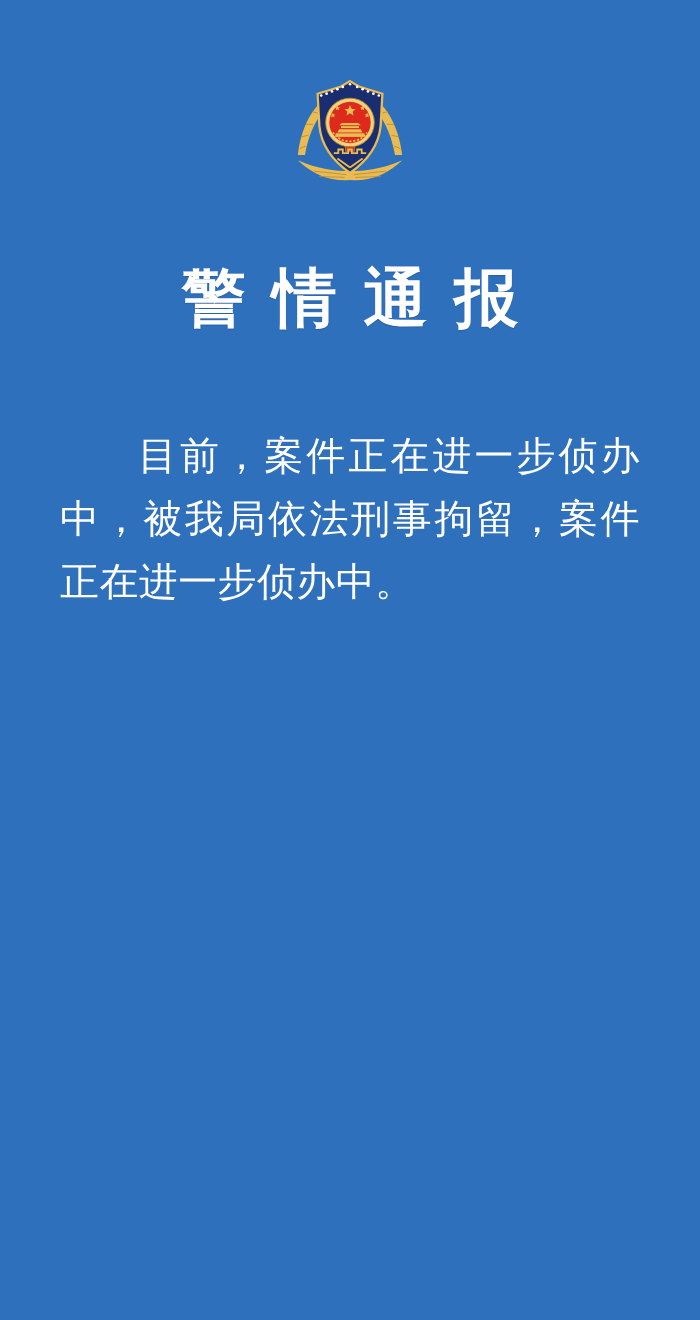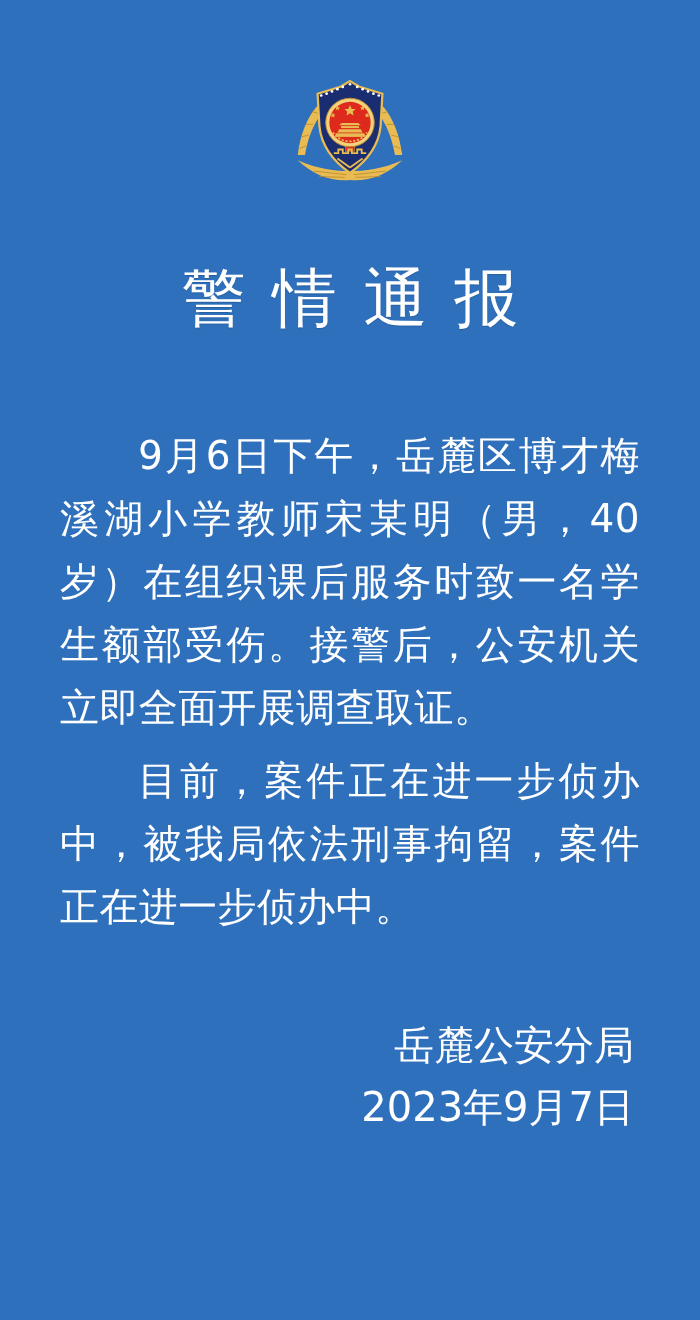--- a/index.html
+++ b/index.html
@@ -22,21 +22,21 @@
   .poster{width:700px;height:1320px;position:relative;}
   .emblem{
     width:126px;height:138px;
     margin:58px auto 0 auto;
     display:block;
   }
   .emblem svg{width:126px;height:138px;display:block;}
   .title{
     margin:70px 0 0 0;
     font-family:"DejaVu Serif",serif;
-    font-weight:normal;
+    font-weight:bold;
     font-size:64px;
     line-height:1;
     text-align:center;
     letter-spacing:0.42em;
     text-indent:0.42em;
     color:var(--text);
     text-shadow:0 1px 1px rgba(0,0,0,0.15);
   }
   .body-text{margin-top:94px;}
   .body-text p{
@@ -150,22 +150,17 @@
 
       <path d="M52,104 h5 v-4 h5 v4 h6 v-4 h4 v4 h6 v-4 h5 v4 h5" fill="none" stroke="var(--gold)" stroke-width="2"></path>
       <line x1="56" y1="110" x2="70" y2="120" stroke="var(--gold)" stroke-width="2"></line>
       <line x1="84" y1="110" x2="70" y2="120" stroke="var(--gold)" stroke-width="2"></line>
     </svg>
   </div>
 
   <h1 class="title">警情通报</h1>
 
   <div class="body-text">
-    <p>9月6日下午，岳麓区博才梅溪湖小学教师宋某明（男，40岁）在组织课后服务时致一名学生额部受伤。接警后，公安机关立即全面开展调查取证。</p>
     <p>目前，案件正在进一步侦办中，被我局依法刑事拘留，案件正在进一步侦办中。</p>
   </div>
 
-  <div class="footer">
-    <div>岳麓公安分局</div>
-    <div>2023年9月7日</div>
-  </div>
 
 </div>
 
 </body></html>

